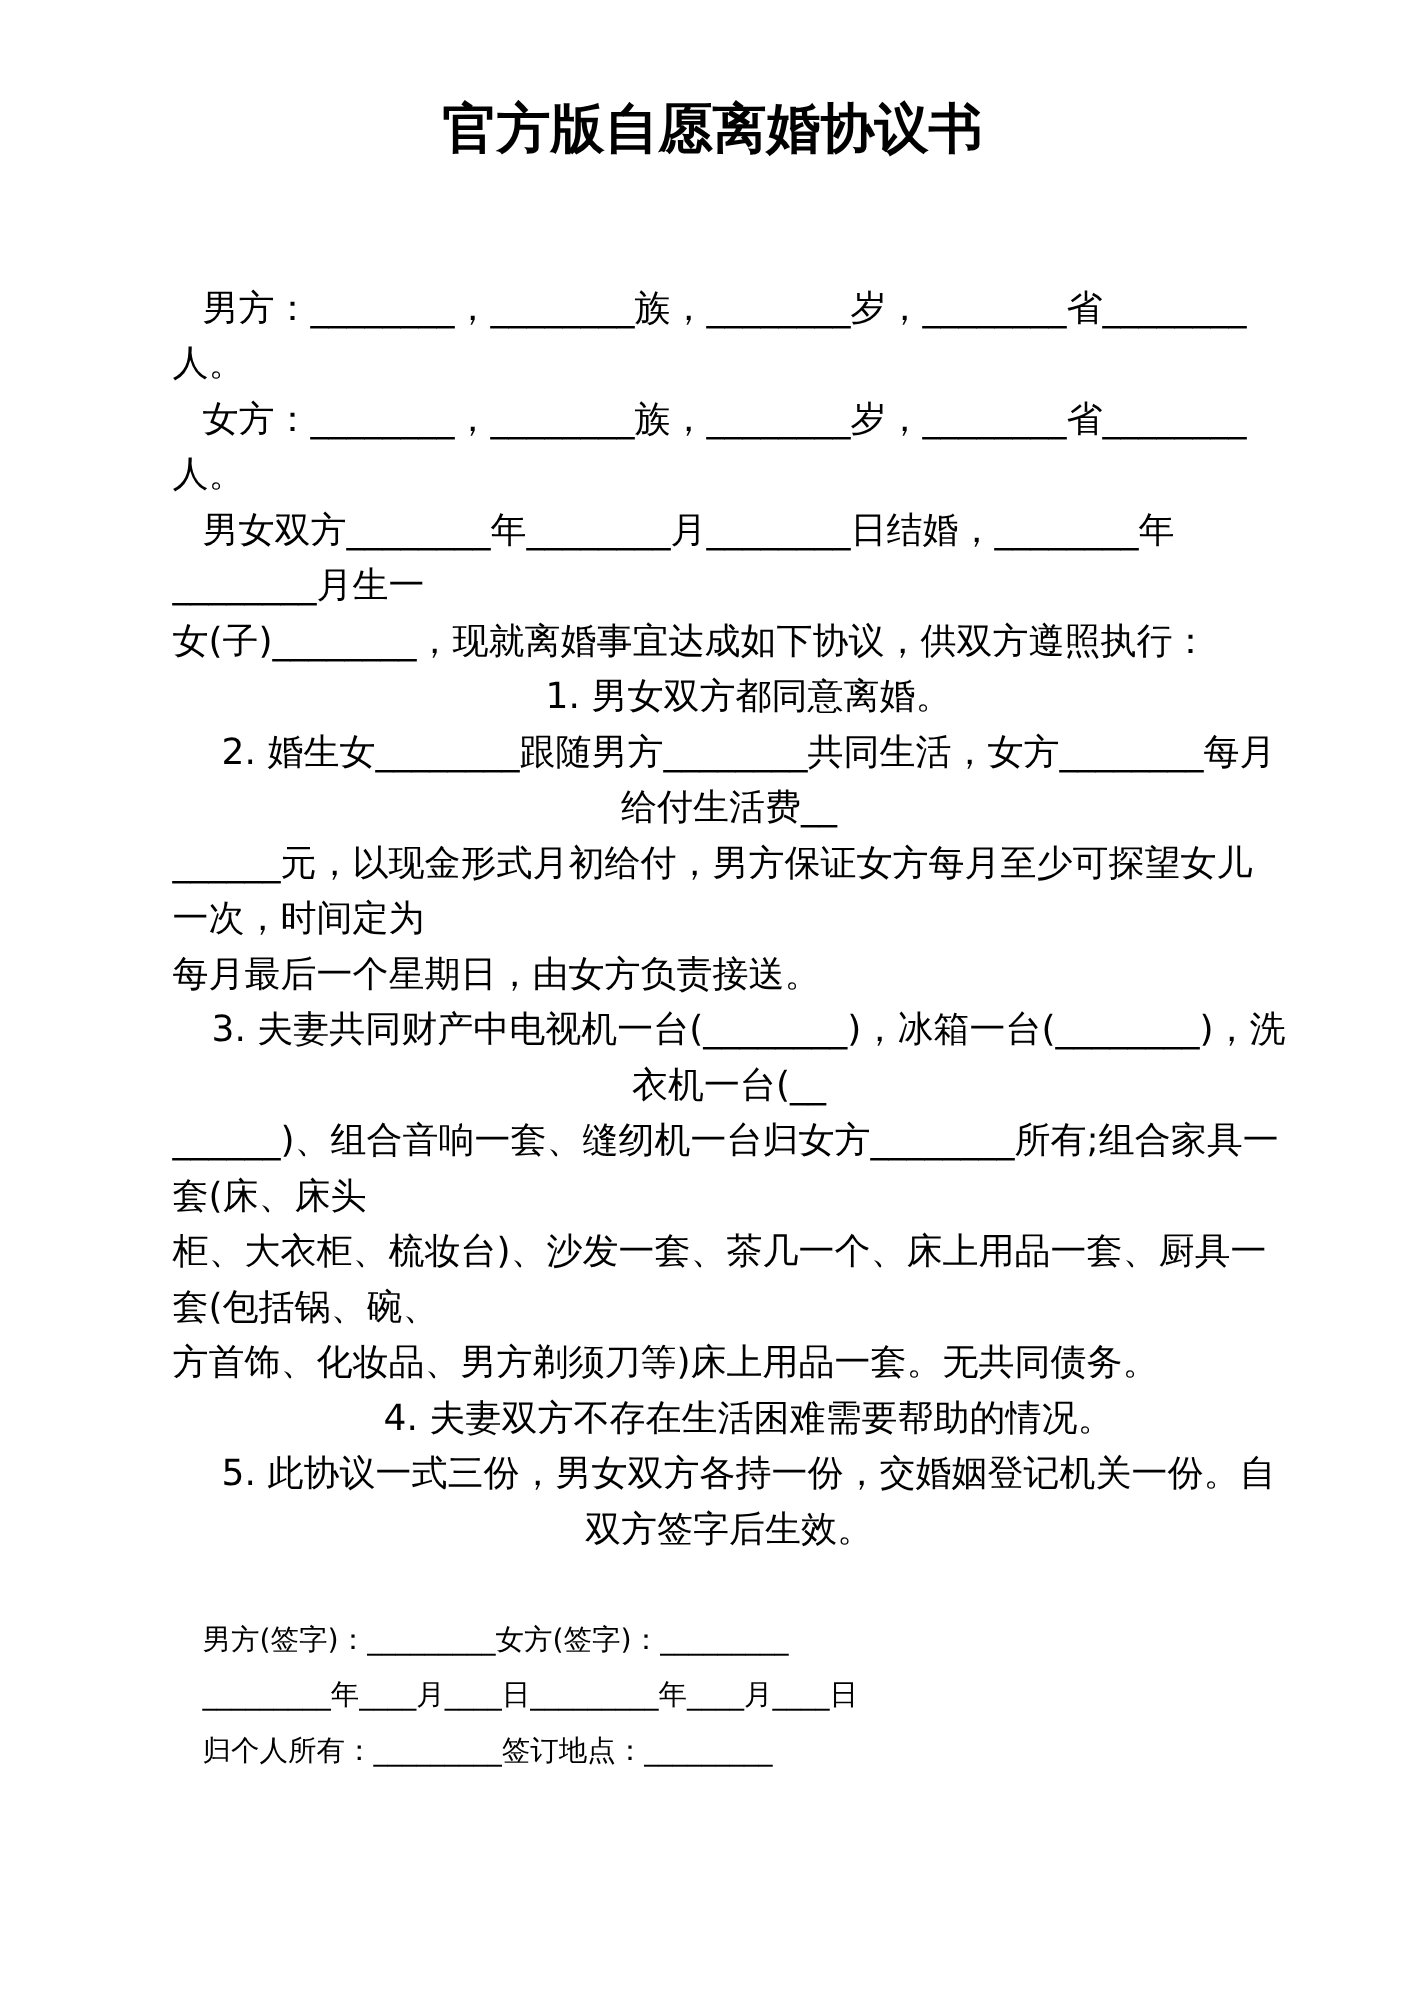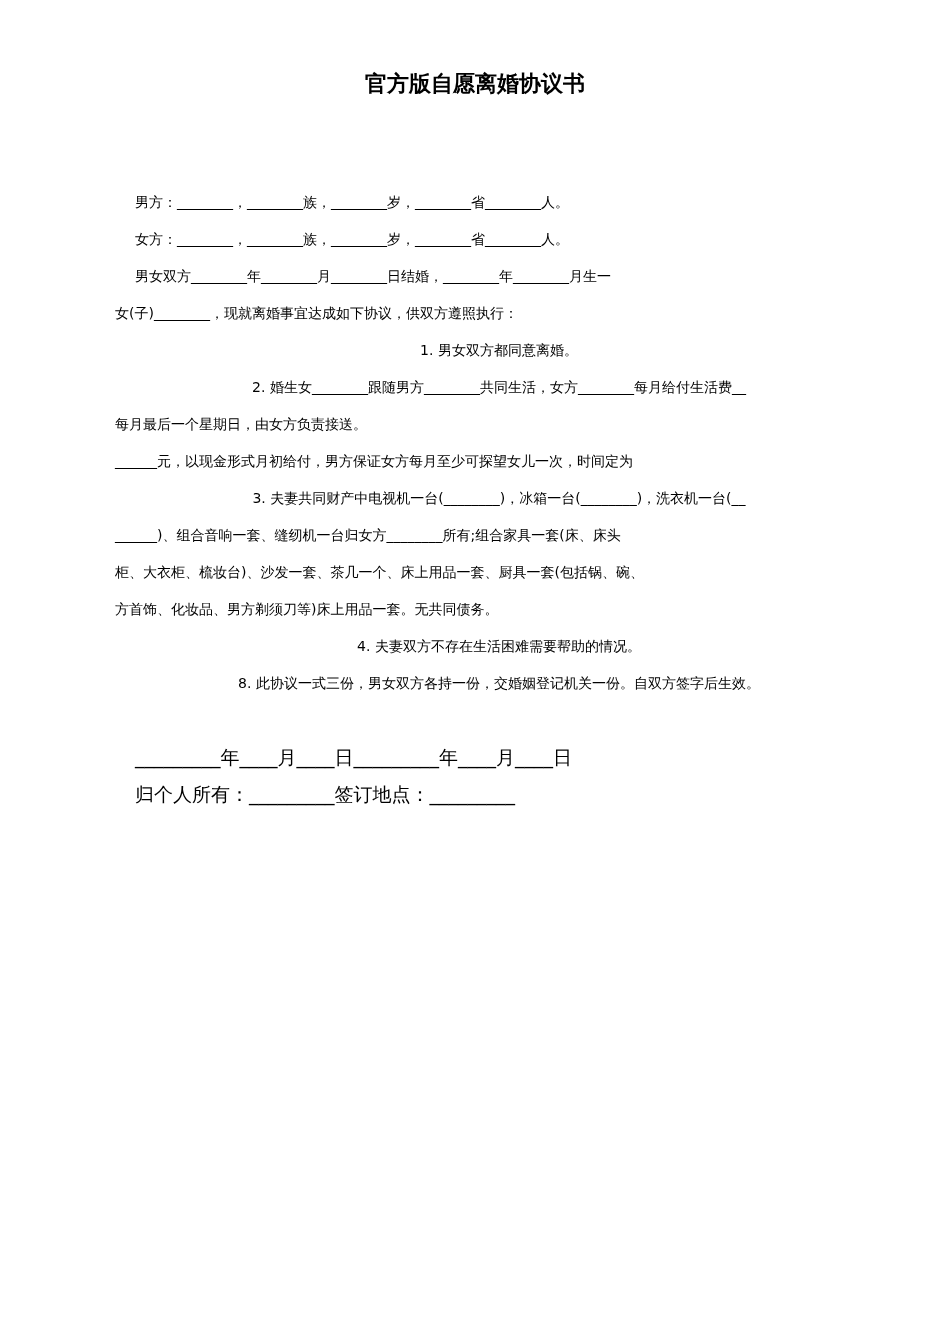--- a/index.html
+++ b/index.html
@@ -10,31 +10,31 @@
   .page {
     position: relative;
     width: 950px;
     height: 1344px;
     background: #ffffff;
     color: #000000;
     font-family: "DejaVu Sans", sans-serif;
     overflow: hidden;
   }
   .doc-title {
-    margin: 12px;
-    padding-top: 52px;
+    margin: 0;
+    padding-top: 67px;
     text-align: center;
-    font-size: 22px;
+    font-size: 36px;
     font-weight: bold;
     line-height: 40px;
   }
   .content {
     margin: 80px 17px 0 115px;
     width: 742px;
-    font-size: 14px;
+    font-size: 24px;
     line-height: 37px;
   }
   .signature-block {
     margin: 37px 0 0 115px;
     width: 742px;
     font-size: 19px;
     line-height: 37px;
   }
   .line {
     margin: 0;
@@ -51,28 +51,29 @@
 
   <h1 class="doc-title">官方版自愿离婚协议书</h1>
 
   <div class="content">
     <p class="line ind-first">男方：________，________族，________岁，________省________人。</p>
     <p class="line ind-first">女方：________，________族，________岁，________省________人。</p>
     <p class="line ind-first">男女双方________年________月________日结婚，________年________月生一</p>
     <p class="line">女(子)________，现就离婚事宜达成如下协议，供双方遵照执行：</p>
     <p class="line ind-item">1. 男女双方都同意离婚。</p>
     <p class="line ind-item">2. 婚生女________跟随男方________共同生活，女方________每月给付生活费__</p>
+    <p class="line">______元，以现金形式月初给付，男方保证女方每月至少可探望女儿一次，时间定为</p>
     <p class="line">每月最后一个星期日，由女方负责接送。</p>
-    <p class="line">______元，以现金形式月初给付，男方保证女方每月至少可探望女儿一次，时间定为</p>
     <p class="line ind-item">3. 夫妻共同财产中电视机一台(________)，冰箱一台(________)，洗衣机一台(__</p>
     <p class="line">______)、组合音响一套、缝纫机一台归女方________所有;组合家具一套(床、床头</p>
     <p class="line">柜、大衣柜、梳妆台)、沙发一套、茶几一个、床上用品一套、厨具一套(包括锅、碗、</p>
     <p class="line">方首饰、化妆品、男方剃须刀等)床上用品一套。无共同债务。</p>
     <p class="line ind-item">4. 夫妻双方不存在生活困难需要帮助的情况。</p>
-    <p class="line ind-item">8. 此协议一式三份，男女双方各持一份，交婚姻登记机关一份。自双方签字后生效。</p>
+    <p class="line ind-item">5. 此协议一式三份，男女双方各持一份，交婚姻登记机关一份。自双方签字后生效。</p>
   </div>
 
   <div class="signature-block">
+    <p class="line ind-first">男方(签字)：_________女方(签字)：_________</p>
     <p class="line ind-first">_________年____月____日_________年____月____日</p>
     <p class="line ind-first">归个人所有：_________签订地点：_________</p>
   </div>
 
 </div>
 
 </body></html>

